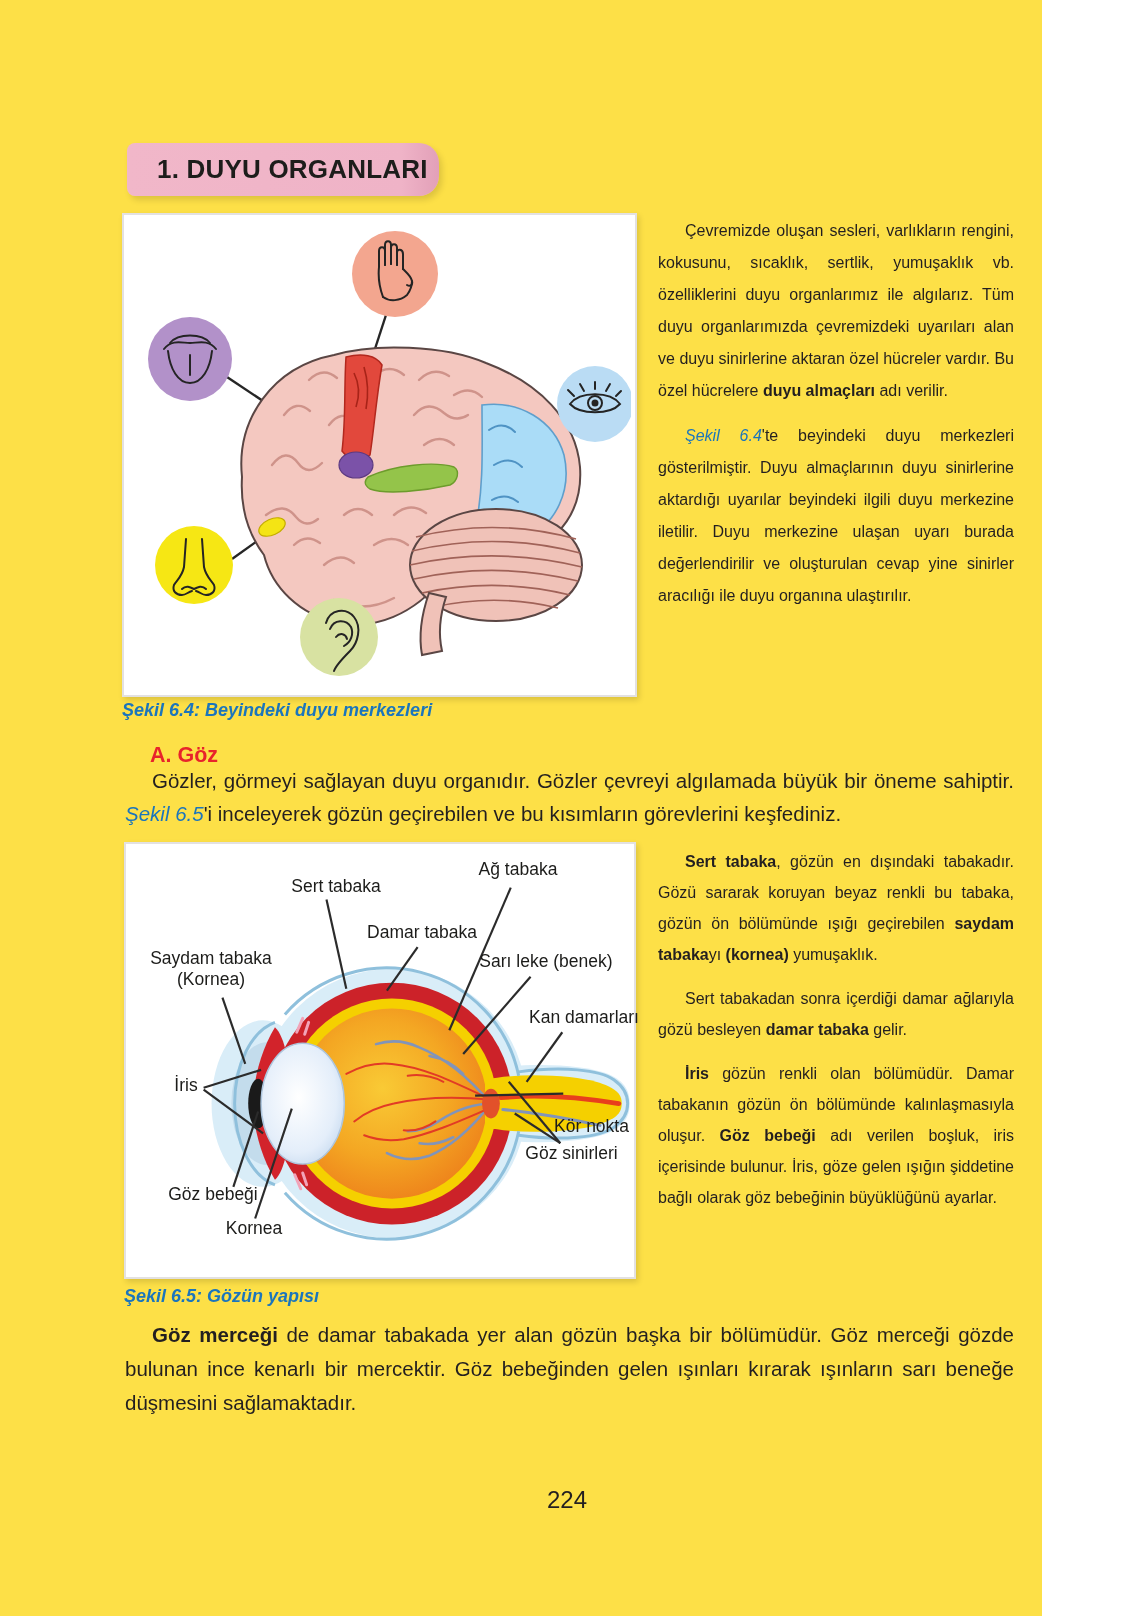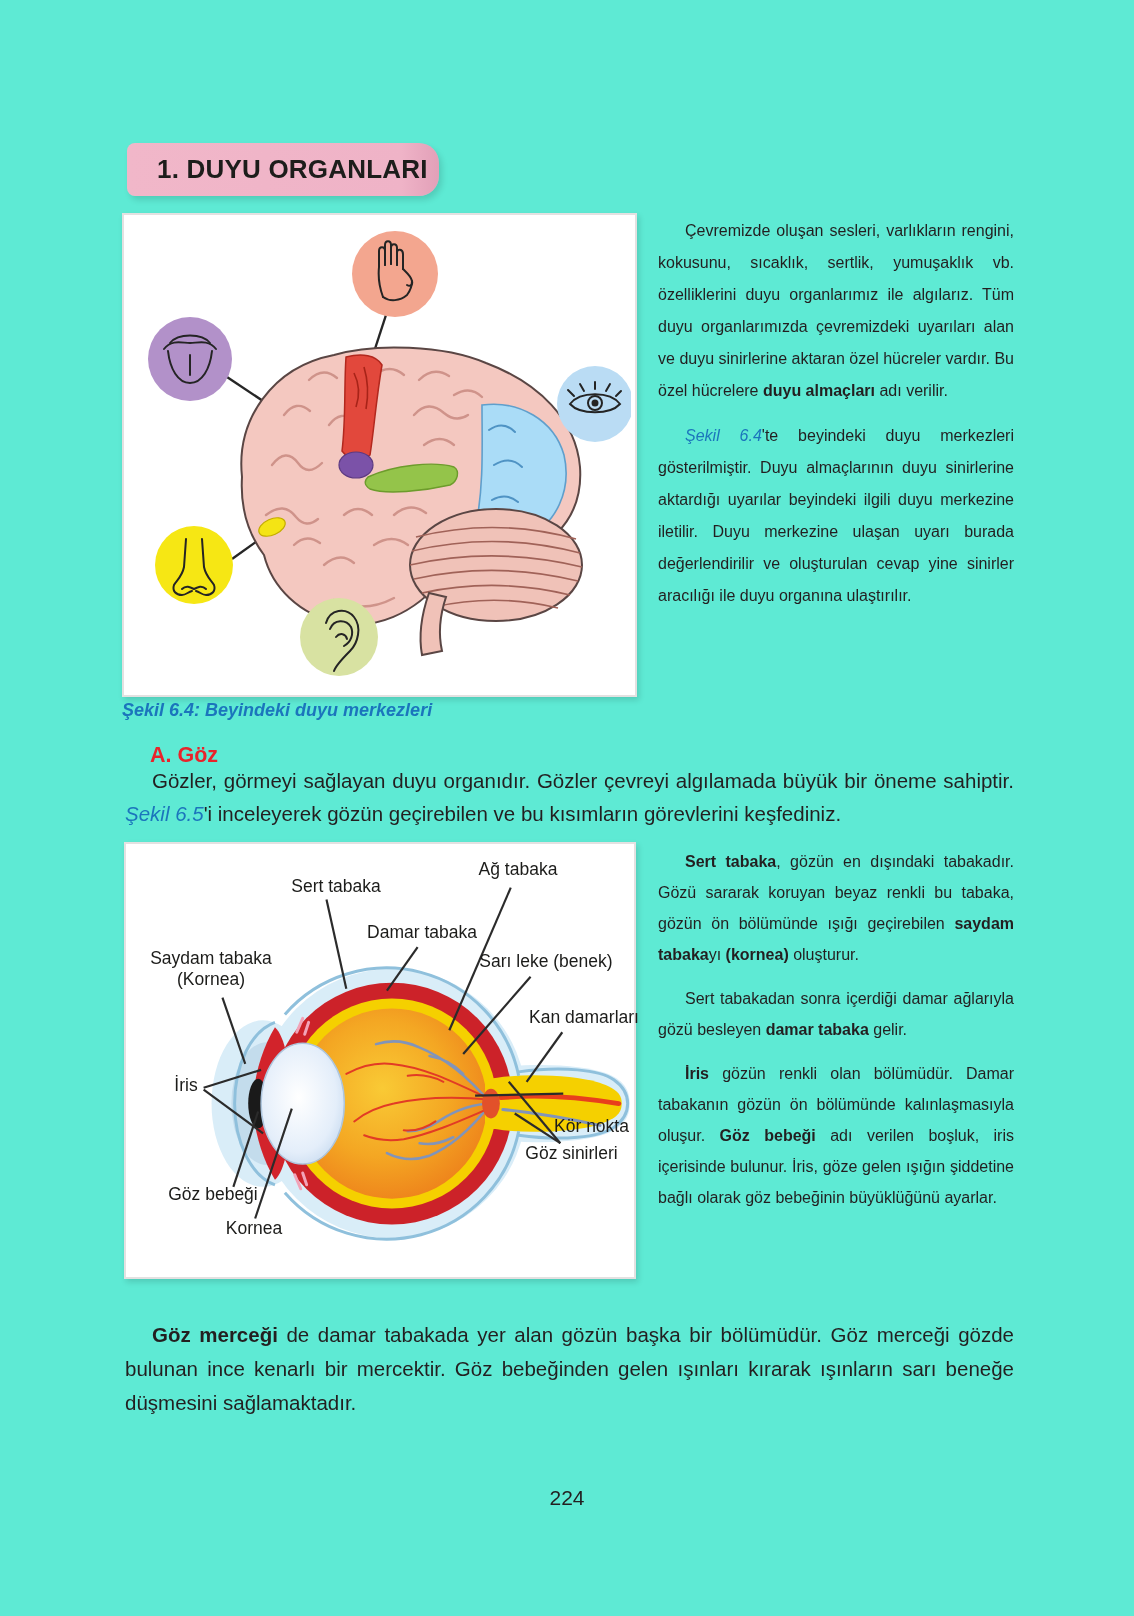--- a/index.html
+++ b/index.html
@@ -1,16 +1,16 @@
 <!DOCTYPE html>
 <html><head>
 <meta charset="utf-8">
 <style>
   html,body{margin:0;padding:0;background:#ffffff;}
-  .page{position:relative;width:1134px;height:1616px;background:#5eead4;overflow:hidden;
+  .page{position:relative;width:1042px;height:1616px;background:#fde047;overflow:hidden;
         font-family:"Liberation Sans", sans-serif;color:#231f20;}
   
   .banner{position:absolute;left:127px;top:143px;width:312px;height:53px;
           background:linear-gradient(to right,#f1b7c9 0%,#efb3c7 88%,#e2a0b8 100%);
           border-radius:8px 20px 20px 8px;display:flex;align-items:center;
           box-shadow:3px 4px 6px rgba(0,0,0,0.13);}
   .banner span{font-size:26px;font-weight:bold;color:#1d1d1b;padding-left:30px;letter-spacing:0.2px;}
   
   .figbox{position:absolute;background:#ffffff;border:2px solid #e3e1e1;
           box-shadow:2px 3px 6px rgba(0,0,0,0.14);}
@@ -27,21 +27,21 @@
   .goz-para{top:764px;}
   .bp1{top:1318px;line-height:34px;}
   .bp2{top:1424px;line-height:34px;}
   .ref{color:#1b75bc;font-style:italic;}
   b{font-weight:bold;}
   .caption{position:absolute;text-align:left;color:#1b75bc;font-size:18px;
            font-style:italic;font-weight:700;}
   .cap1{left:122px;top:700px;width:511px;}
   .cap2{left:124px;top:1286px;width:508px;}
   .heading-a{position:absolute;left:150px;top:731px;font-size:21.5px;font-weight:bold;color:#e8232b;margin-top:12px;}
-  .pagenum{position:absolute;left:0;top:1486px;width:1134px;text-align:center;font-size:21px;color:#231f20;}
+  .pagenum{position:absolute;left:0;top:1486px;width:1134px;text-align:center;font-size:24px;color:#231f20;}
   
   .eyelabel{position:absolute;font-size:17.5px;line-height:21px;text-align:center;color:#1c1c1a;}
 </style>
 </head>
 <body>
 
 <div class="page">
 
   <div class="banner">
     <span>1. DUYU ORGANLARI</span>
@@ -247,23 +247,24 @@
     <div class="eyelabel" style="left:10px;top:104px;width:150px;"><span>Saydam tabaka</span><br><span>(Kornea)</span></div>
     <div class="eyelabel" style="left:340px;top:107px;width:160px;">Sarı leke (benek)</div>
     <div class="eyelabel" style="left:378px;top:163px;width:160px;">Kan damarları</div>
     <div class="eyelabel" style="left:418px;top:240px;width:95px;margin-top:32px;">Kör nokta</div>
     <div class="eyelabel" style="left:388px;top:299px;width:115px;">Göz sinirleri</div>
     <div class="eyelabel" style="left:20px;top:231px;width:80px;">İris</div>
     <div class="eyelabel" style="left:32px;top:340px;width:110px;">Göz bebeği</div>
     <div class="eyelabel" style="left:88px;top:374px;width:80px;">Kornea</div>
   </div>
 
+  <div class="caption cap2">Şekil 6.5: Gözün yapısı</div>
 
   <div class="col col2">
-    <p><b>Sert tabaka</b><span>, gözün en dışındaki tabakadır. Gözü sararak koruyan beyaz renkli bu tabaka, gözün ön bölümünde ışığı geçirebilen </span><b>saydam tabaka</b><span>yı </span><b>(kornea)</b><span> oluşturur.</span></p>
+    <p><b>Sert tabaka</b><span>, gözün en dışındaki tabakadır. Gözü sararak koruyan beyaz renkli bu tabaka, gözün ön bölümünde ışığı geçirebilen </span><b>saydam tabaka</b><span>yı </span><b>(kornea)</b><span> yumuşaklık.</span></p>
     <p><span>Sert tabakadan sonra içerdiği damar ağlarıyla gözü besleyen </span><b>damar tabaka</b><span> gelir.</span></p>
     <p><b>İris</b><span> gözün renkli olan bölümüdür. Damar tabakanın gözün ön bölümünde kalınlaşmasıyla oluşur. </span><b>Göz bebeği</b><span> adı verilen boşluk, iris içerisinde bulunur. İris, göze gelen ışığın şiddetine bağlı olarak göz bebeğinin büyüklüğünü ayarlar.</span></p>
   </div>
 
   <p class="fullpara bp1"><b>Göz merceği</b><span> de damar tabakada yer alan gözün başka bir bölümüdür. Göz merceği gözde bulunan ince kenarlı bir mercektir. Göz bebeğinden gelen ışınları kırarak ışınların sarı beneğe düşmesini sağlamaktadır.</span></p>
 
   <div class="pagenum">224</div>
 
 </div>
 

